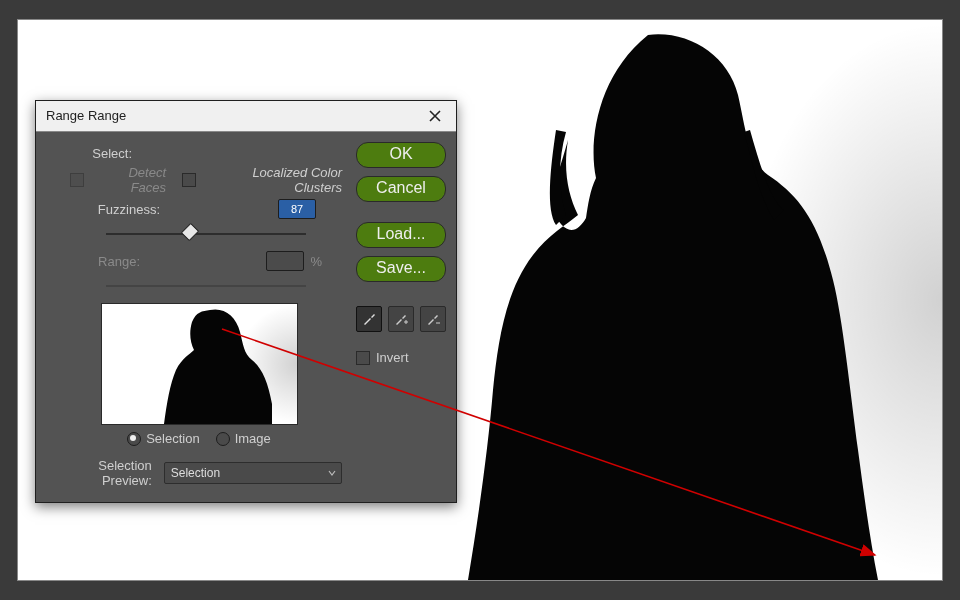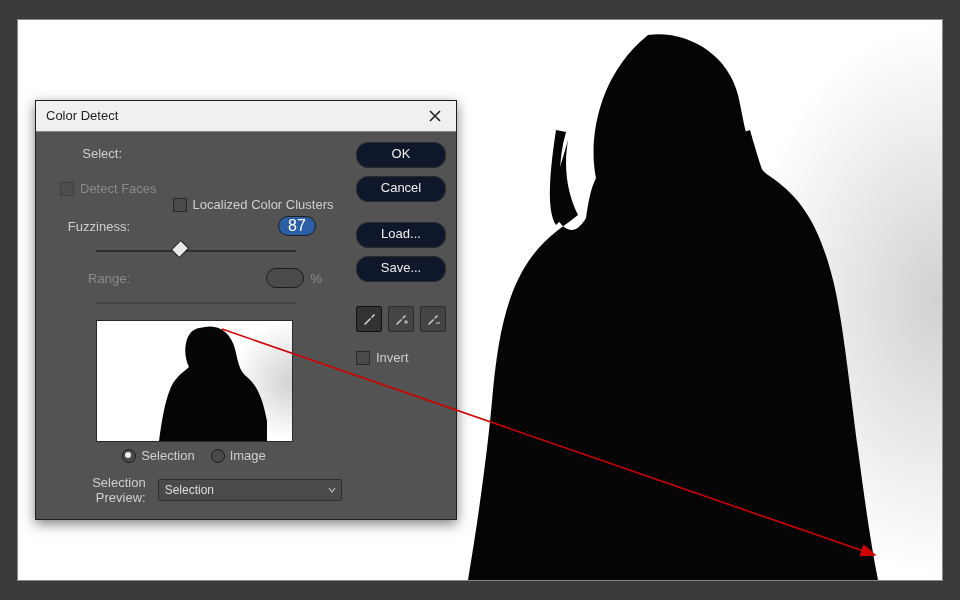--- a/index.html
+++ b/index.html
@@ -70,21 +70,21 @@
     height: 22px;
     display: flex;
     align-items: center;
     justify-content: center;
     cursor: pointer;
   }
   .titlebar .close svg { width: 12px; height: 12px; }
 
   .body {
     display: flex;
-    padding: 10px 10px 14px 10px;
+    padding: 10px 10px 14px 20px;
   }
   .left-col {
     flex: 1 1 auto;
   }
   .right-col {
     width: 90px;
     margin-left: 14px;
     display: flex;
     flex-direction: column;
     gap: 8px;
@@ -137,22 +137,22 @@
   }
   .checkbox.disabled { opacity: 0.5; }
   .num-field {
     width: 36px;
     height: 18px;
     background: #3a3a3a;
     border: 1px solid #1d1d1d;
     color: #fff;
     text-align: center;
     line-height: 18px;
-    font-size: 16px;
-    border-radius: 10px;
+    font-size: 11px;
+    border-radius: 2px;
   }
   .num-field.selected {
     background: #2a5fa5;
     color: #fff;
   }
   .num-field.disabled {
     background: #4b4b4b;
     color: #777;
   }
   .slider {
@@ -222,29 +222,29 @@
   }
 
   .footer-row {
     display: flex;
     align-items: center;
     gap: 12px;
     margin-top: 12px;
   }
 
   .btn {
-    background: #0f172a;
+    background: #4d7c0f;
     border: 1px solid #2a2a2a;
     color: #eee;
     height: 24px;
     border-radius: 12px;
     text-align: center;
     line-height: 22px;
     cursor: pointer;
-    font-size: 13px;
+    font-size: 16px;
   }
   .dropper-row {
     display: flex;
     gap: 6px;
     margin-top: 4px;
   }
   .dropper {
     width: 24px;
     height: 24px;
     background: #444;
@@ -308,49 +308,49 @@
         C 300 248 298 235 300 155 Z"></path>
 
       <path fill="#050505" d="M 118 110 C 112 150 108 190 118 205 L 128 195 C 120 170 120 140 128 112 Z"></path>
       <path fill="#050505" d="M 312 110 C 322 145 332 180 346 190 L 336 200 C 320 175 314 140 306 112 Z"></path>
     </svg>
   </div>
 </div>
 
 <div class="dialog">
   <div class="titlebar">
-    <span>Color Detect</span>
+    <span>Range Range</span>
     <span class="close">
       <svg viewBox="0 0 12 12">
           <path d="M1 1 L11 11 M11 1 L1 11" stroke="#222" stroke-width="1.6" fill="none"></path>
         </svg>
     </span>
   </div>
 
   <div class="body">
     <div class="left-col">
 
       <div class="row" style="margin-left:26px;">
         <span class="lbl" style="width:50px;">Select:</span>
         <div style="width:6px;"></div>
       </div>
 
-      <div class="row" style="margin-left:14px; gap:16px;">
+      <div class="row" style="margin-left:14px; gap:16px;font-style:italic;">
         <span style="display:flex;align-items:center;">
           <span class="checkbox disabled"></span>
           <span class="lbl dim">Detect Faces</span>
         </span>
-        <span style="display:flex;align-items:center;margin-top:32px;">
+        <span style="display:flex;align-items:center;">
           <span class="checkbox"></span>
           <span class="lbl">Localized Color Clusters</span>
         </span>
       </div>
 
       <div class="row" style="margin-left:14px;">
-        <span class="lbl" style="width:70px;">Fuzziness:</span>
+        <span class="lbl" style="width:70px;margin-left:20px;">Fuzziness:</span>
         <div style="flex:1"></div>
         <div class="num-field selected" style="margin-right:26px;">87</div>
       </div>
       <div class="row" style="margin-left:50px;">
         <div class="slider">
           <div class="track"></div>
           <div class="thumb" style="left:78px;"></div>
         </div>
       </div>
 

